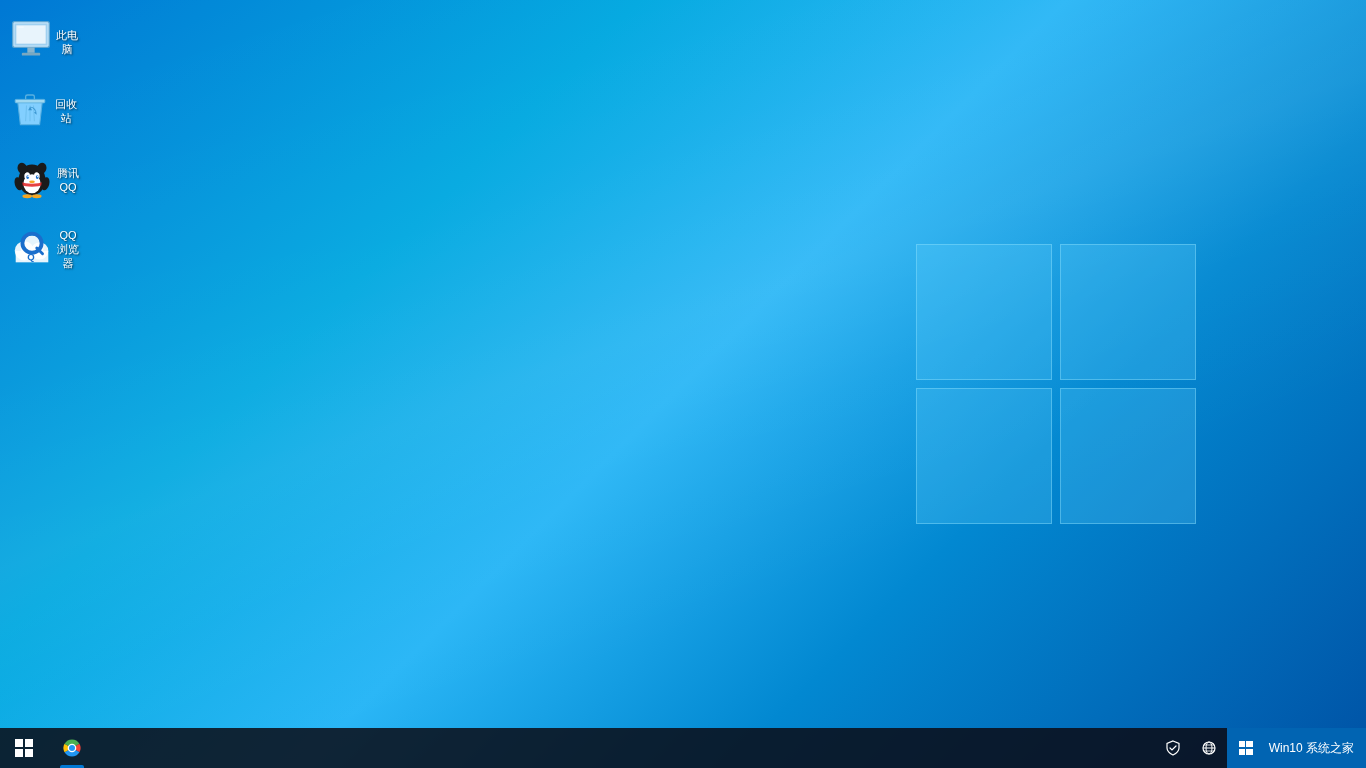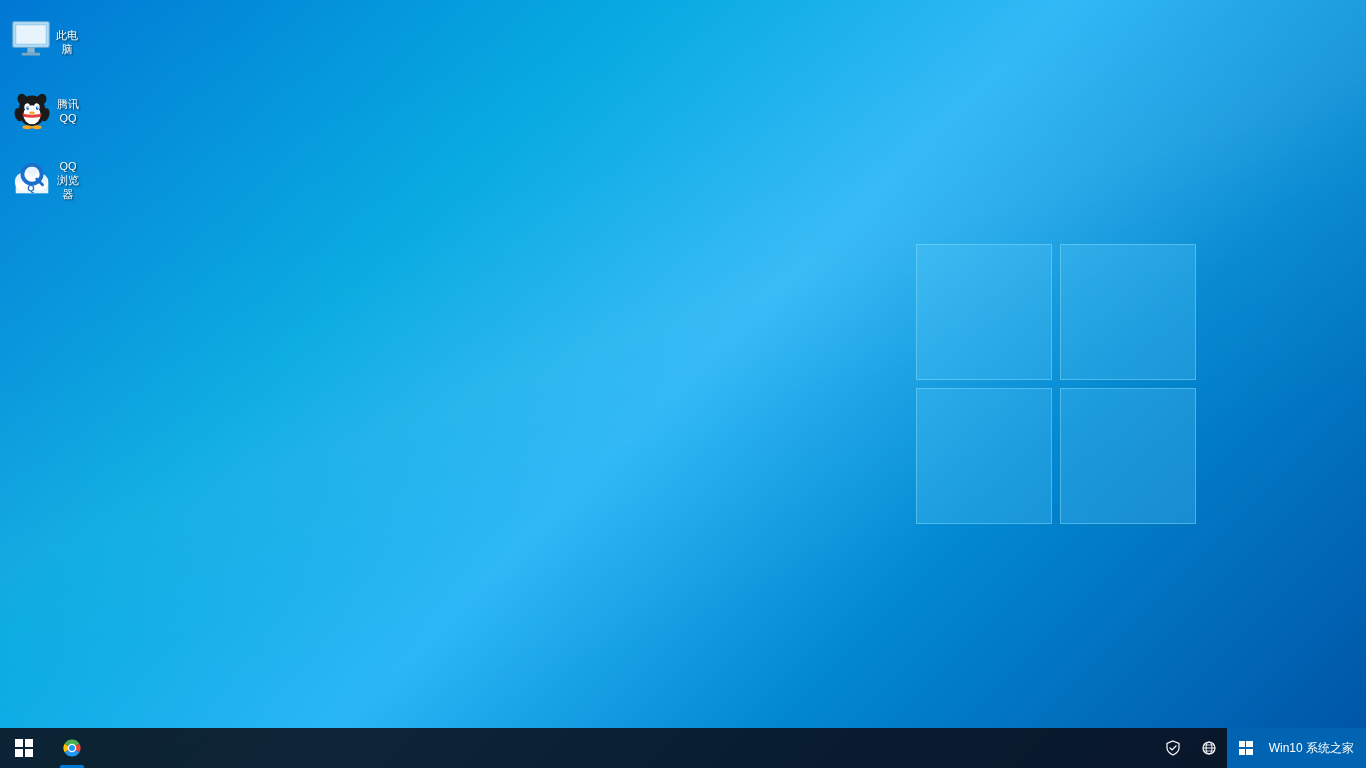--- a/index.html
+++ b/index.html
@@ -247,20 +247,43 @@
           <rect x="20" y="32" width="8" height="6" fill="#8ab4cc"></rect>
 
           <rect x="14" y="38" width="20" height="3" rx="1" fill="#7aa8c0"></rect>
 
           <line x1="10" y1="10" x2="16" y2="10" stroke="white" stroke-width="1" opacity="0.7"></line>
         </svg>
       </div>
       <span class="icon-label">此电脑</span>
     </div>
 
+    <div class="desktop-icon">
+      <div class="icon-img icon-recycle">
+        <svg viewBox="0 0 48 48" width="42" height="42" xmlns="http://www.w3.org/2000/svg">
+
+          <path d="M10 16 L13 42 L35 42 L38 16 Z" fill="#82cfff" stroke="#5ab0e0" stroke-width="1.2"></path>
+
+          <rect x="7" y="13" width="34" height="4" rx="1" fill="#a0d8f0" stroke="#5ab0e0" stroke-width="1"></rect>
+
+          <path d="M19 13 L19 10 Q19 8 21 8 L27 8 Q29 8 29 10 L29 13" fill="none" stroke="#5ab0e0" stroke-width="1.5"></path>
+
+          <line x1="20" y1="20" x2="19" y2="38" stroke="#5ab0e0" stroke-width="1" opacity="0.6"></line>
+          <line x1="24" y1="20" x2="24" y2="38" stroke="#5ab0e0" stroke-width="1" opacity="0.6"></line>
+          <line x1="28" y1="20" x2="29" y2="38" stroke="#5ab0e0" stroke-width="1" opacity="0.6"></line>
+
+          <g transform="translate(15, 20) scale(0.38)" opacity="0.7">
+            <path d="M24 4 L18 14 L30 14 Z" fill="#2080c0"></path>
+            <path d="M24 4 Q36 4 42 16 L38 16 Q34 6 24 6 Z" fill="#2080c0"></path>
+            <path d="M42 16 L44 28 L36 22 Z" fill="#2080c0"></path>
+          </g>
+        </svg>
+      </div>
+      <span class="icon-label">回收站</span>
+    </div>
 
     <div class="desktop-icon">
       <div class="icon-img">
         <svg viewBox="0 0 48 48" width="46" height="46" xmlns="http://www.w3.org/2000/svg">
 
           <ellipse cx="24" cy="26" rx="14" ry="16" fill="#1a1a1a"></ellipse>
 
           <ellipse cx="24" cy="30" rx="9" ry="10" fill="white"></ellipse>
 
           <ellipse cx="19" cy="22" rx="3" ry="4" fill="white"></ellipse>

